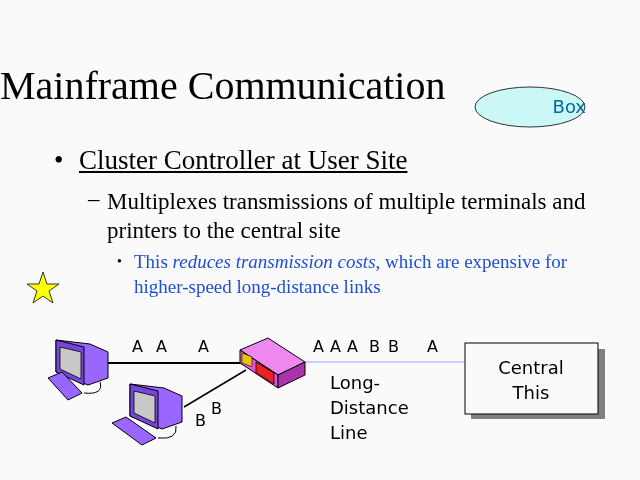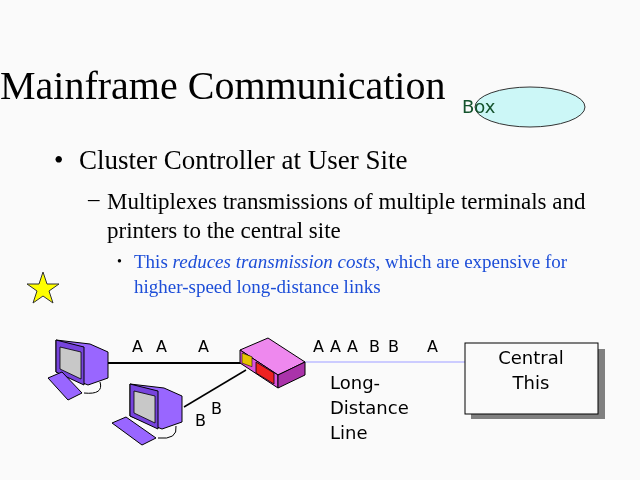--- a/index.html
+++ b/index.html
@@ -1,31 +1,31 @@
 <!DOCTYPE html>
 <html><head>
 <meta charset="utf-8">
 <style>
   html, body { margin: 0; padding: 0; }
   body { width: 640px; height: 480px; background: #fafafa; position: relative; overflow: hidden; font-family: "Liberation Serif", serif; }
   .abs { position: absolute; }
   #title { left: 0; top: 62px; width: 640px; text-align: left; font-size: 40px; color: #000; font-family: "Liberation Serif", serif; line-height: 48px; }
   #callout { left: 474px; top: 86px; width: 112px; height: 42px; }
-  #callout-label { left: 462px; top: 86px; width: 112px; height: 42px; line-height: 42px; text-align: left; font-family: "DejaVu Sans", sans-serif; font-size: 18px; color: #14532d; }
+  #callout-label { left: 474px; top: 86px; width: 112px; height: 42px; line-height: 42px; text-align: right; font-family: "DejaVu Sans", sans-serif; font-size: 18px; color: #0369a1; }
   .b1 { font-size: 27px; color: #000; line-height: 32px; }
   .b2 { font-size: 23px; color: #000; line-height: 29px; }
   .b3 { font-size: 19px; color: #1d4ed8; line-height: 25px; }
   #b1-dot { left: 54px; top: 144px; }
-  #b1-text { left: 79px; top: 144px; }
+  #b1-text { left: 79px; top: 144px; text-decoration: underline; }
   #b2-dash { left: 88px; top: 184px; }
   #b2-text { left: 107px; top: 187px; width: 500px; }
   #b3-dot { left: 117px; top: 249px; font-size: 14px; line-height: 25px; }
   #b3-text { left: 134px; top: 249px; width: 480px; }
   #diagram { left: 0; top: 0; width: 640px; height: 480px; }
-  #central-label { left: 465px; top: 345px; width: 132px; height: 70px; text-align: center; font-family: "DejaVu Sans", sans-serif; font-size: 18px; line-height: 25px; box-sizing: border-box; }
+  #central-label { left: 465px; top: 345px; width: 132px; height: 70px; text-align: center; font-family: "DejaVu Sans", sans-serif; font-size: 18px; line-height: 25px; padding-top: 10px; box-sizing: border-box; }
   #ldl-label { left: 330px; top: 370px; width: 106px; text-align: left; font-family: "DejaVu Sans", sans-serif; font-size: 18px; line-height: 25px; }
 </style>
 </head>
 <body>
 
 <div id="title" class="abs">Mainframe Communication</div>
 
 <svg id="callout" class="abs" viewBox="0 0 112 42">
   <ellipse cx="56" cy="21" rx="55" ry="20" fill="#ccf7f7" stroke="#333" stroke-width="1"></ellipse>
 </svg>

